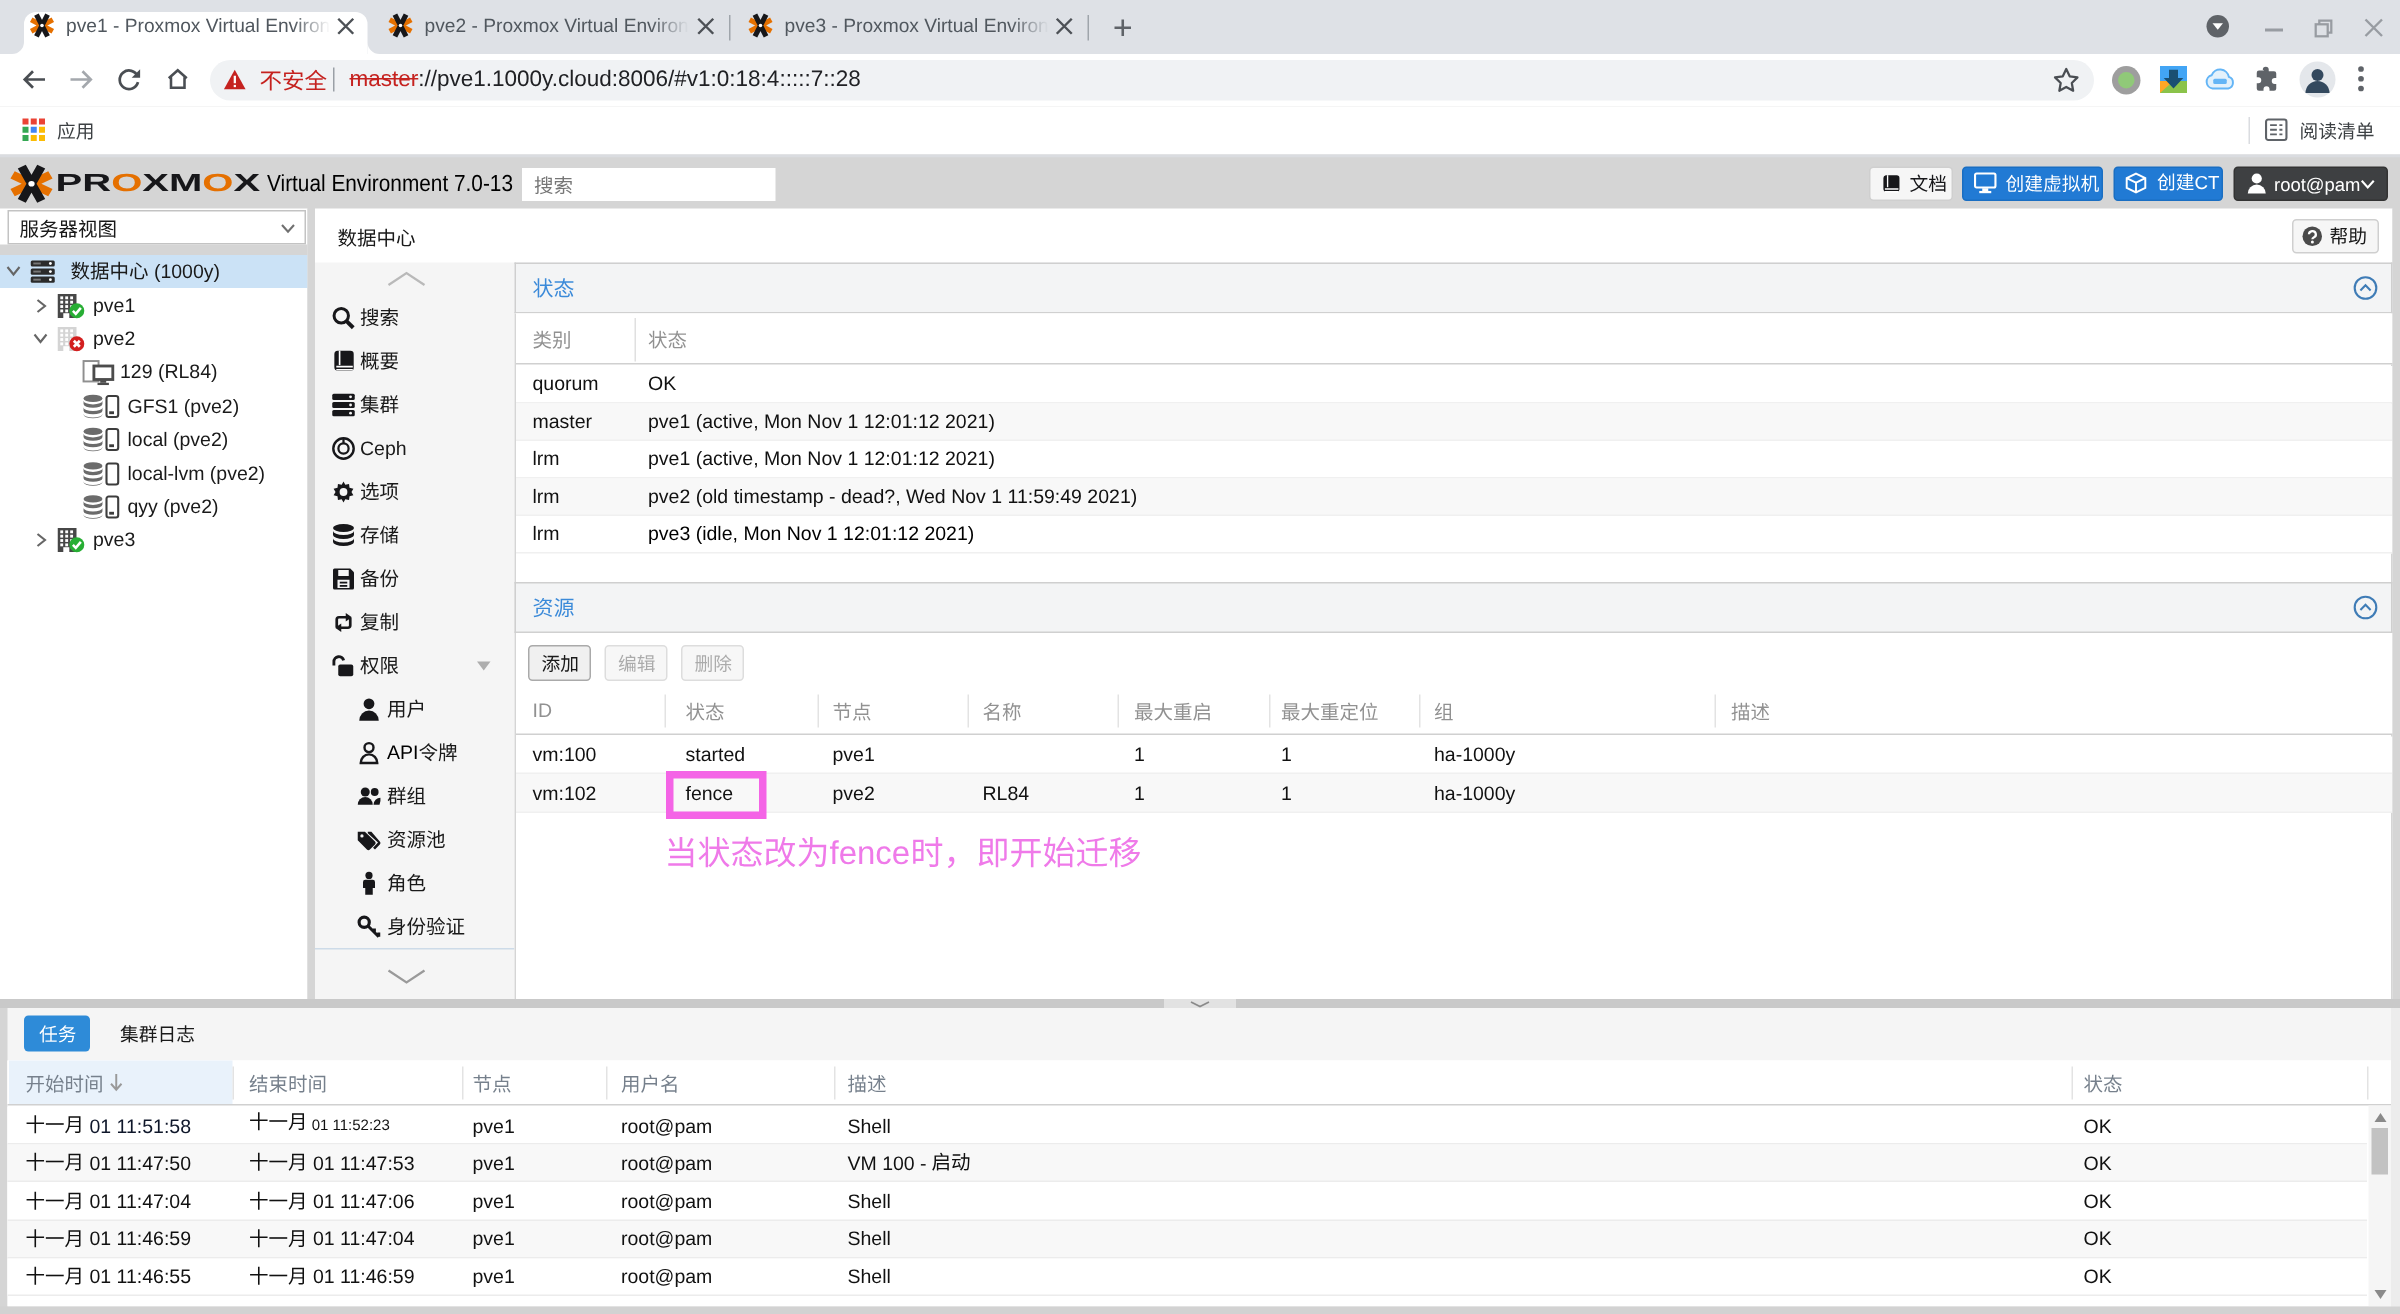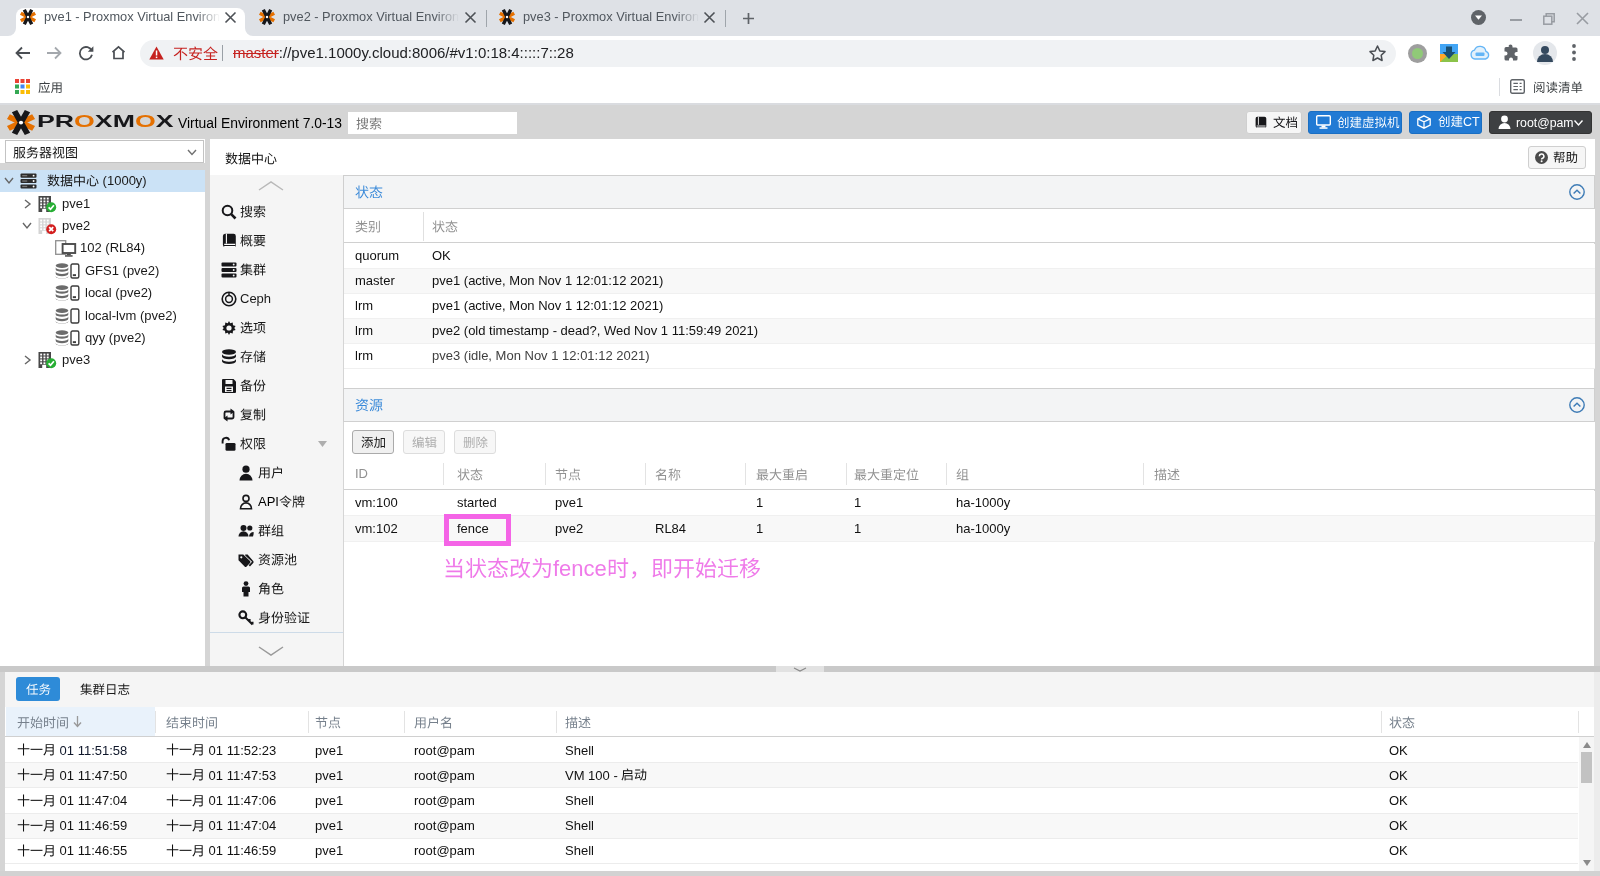--- a/index.html
+++ b/index.html
@@ -296,21 +296,21 @@
     </svg>
     <div class="tx" style="left:62px;top:216.0px;height:20px;line-height:20px;font-size:13px;color:#1a1a1a;font-weight:normal;">pve2</div>
     <svg class="abs" style="left:55px;top:240.39999999999998px" width="22" height="17" viewBox="0 0 22 17">
       <rect x="0.7" y="0.7" width="10" height="13.6" fill="#fff" stroke="#8f8f8f" stroke-width="1.3"></rect>
       <g>
         <rect x="7.6" y="4" width="12.6" height="9" fill="#fff" stroke="#4c4c4c" stroke-width="1.9"></rect>
         <rect x="11.8" y="13.6" width="4" height="1.6" fill="#4c4c4c"></rect>
         <rect x="10" y="15.2" width="7.6" height="1.5" fill="#4c4c4c"></rect>
       </g>
     </svg>
-    <div class="tx" style="left:80px;top:238.39999999999998px;height:20px;line-height:20px;font-size:13px;color:#1a1a1a;font-weight:normal;">102 (RL84)</div>
+    <div class="tx" style="left:80px;top:238.39999999999998px;height:20px;line-height:20px;font-size:13px;color:#1a1a1a;font-weight:normal;">129 (RL84)</div>
     <svg class="abs" style="left:55px;top:262.8px" width="24" height="17" viewBox="0 0 24 17">
       <g fill="#6b6b6b">
         <ellipse cx="7" cy="2.6" rx="6.3" ry="2.4"></ellipse>
         <path d="M0.7,4.2 a6.3,2.4 0 0 0 12.6,0 v2.2 a6.3,2.4 0 0 1 -12.6,0 z"></path>
         <path d="M0.7,8.6 a6.3,2.4 0 0 0 12.6,0 v2.2 a6.3,2.4 0 0 1 -12.6,0 z"></path>
         <path d="M0.7,13 a6.3,2.4 0 0 0 12.6,0 v0.4 a6.3,2.4 0 0 1 -12.6,0 z"></path>
       </g>
       <rect x="16" y="1" width="7.8" height="14" rx="1.5" fill="#fff" stroke="#3d3d3d" stroke-width="1.4"></rect>
       <rect x="17.8" y="11.2" width="3.2" height="1.9" fill="#3d3d3d"></rect>
     </svg>
@@ -568,21 +568,21 @@
     <div class="tx" style="left:355px;top:271.0px;height:20px;line-height:20px;font-size:13px;color:#111;font-weight:normal;">master</div>
     <div class="tx" style="left:432px;top:271.0px;height:20px;line-height:20px;font-size:13px;color:#111;font-weight:normal;">pve1 (active, Mon Nov 1 12:01:12 2021)</div>
     <div class="abs" style="left:344px;top:293.5px;width:1251px;height:25px;background:#fff;border-bottom:1px solid #f0f0f0"></div>
     <div class="tx" style="left:355px;top:296.0px;height:20px;line-height:20px;font-size:13px;color:#111;font-weight:normal;">lrm</div>
     <div class="tx" style="left:432px;top:296.0px;height:20px;line-height:20px;font-size:13px;color:#111;font-weight:normal;">pve1 (active, Mon Nov 1 12:01:12 2021)</div>
     <div class="abs" style="left:344px;top:318.5px;width:1251px;height:25px;background:#f8f8f8;border-bottom:1px solid #f0f0f0"></div>
     <div class="tx" style="left:355px;top:321.0px;height:20px;line-height:20px;font-size:13px;color:#111;font-weight:normal;">lrm</div>
     <div class="tx" style="left:432px;top:321.0px;height:20px;line-height:20px;font-size:13px;color:#111;font-weight:normal;">pve2 (old timestamp - dead?, Wed Nov 1 11:59:49 2021)</div>
     <div class="abs" style="left:344px;top:343.5px;width:1251px;height:25px;background:#fff;border-bottom:1px solid #f0f0f0"></div>
     <div class="tx" style="left:355px;top:346.0px;height:20px;line-height:20px;font-size:13px;color:#111;font-weight:normal;">lrm</div>
-    <div class="tx" style="left:432px;top:346.0px;height:20px;line-height:20px;font-size:13px;color:#404040;font-weight:normal;">pve3 (idle, Mon Nov 1 12:01:12 2021)</div>
+    <div class="tx" style="left:432px;top:346.0px;height:20px;line-height:20px;font-size:13px;color:#000000;font-weight:normal;">pve3 (idle, Mon Nov 1 12:01:12 2021)</div>
     <div class="abs" style="left:343px;top:388px;width:1252px;height:34px;background:#f3f4f5;border:1px solid #cfcfcf;border-bottom:1px solid #d0d0d0"></div>
     <div class="tx" style="left:355px;top:397.5px;line-height:0"><svg style="vertical-align:-1.7px;" width="28.0" height="14.0" viewBox="0 0 28.0 14.0" fill="#3b8ad9">
         <use href="#g8D44" transform="translate(0.0,12.3) scale(0.014000,-0.014000)"></use>
         <use href="#g6E90" transform="translate(14.0,12.3) scale(0.014000,-0.014000)"></use>
       </svg></div>
     <svg class="abs" style="left:1569px;top:397.0px" width="16" height="16" viewBox="0 0 16 16">
       <circle cx="8" cy="8" r="7.2" fill="none" stroke="#3f7cb6" stroke-width="1.4"></circle>
       <path d="M4.6,9.6 L8,6.2 L11.4,9.6" fill="none" stroke="#3f7cb6" stroke-width="1.4"></path>
     </svg>
     <div class="abs" style="left:344px;top:422px;width:1251px;height:36px;background:#fff"></div>
@@ -734,21 +734,21 @@
       </svg></div>
     <svg class="abs" style="left:73px;top:716px" width="9" height="12" viewBox="0 0 9 12">
       <path d="M4.5,0 L4.5,10 M1,6.5 L4.5,10.5 L8,6.5" fill="none" stroke="#999" stroke-width="1.3"></path>
     </svg>
     <div class="abs" style="left:5px;top:738.0px;width:1573px;height:25.2px;background:#fff;border-bottom:1px solid #ececec"></div>
     <div class="tx" style="left:17px;top:740.6px;height:20px;line-height:20px;font-size:13px;color:#0f172a"><svg style="vertical-align:-1.6px;" width="39.0" height="13.0" viewBox="0 0 39.0 13.0" fill="#111">
         <use href="#g5341" transform="translate(0.0,11.4) scale(0.013000,-0.013000)"></use>
         <use href="#g4E00" transform="translate(13.0,11.4) scale(0.013000,-0.013000)"></use>
         <use href="#g6708" transform="translate(26.0,11.4) scale(0.013000,-0.013000)"></use>
       </svg> 01 11:51:58</div>
-    <div class="tx" style="left:166px;top:740.6px;height:20px;line-height:20px;font-size:13px;color:#111"><svg style="vertical-align:-1.6px;" width="39.0" height="13.0" viewBox="0 0 39.0 13.0" fill="#111">
+    <div class="tx" style="left:166px;top:740.6px;height:20px;line-height:20px;font-size:10px;color:#111"><svg style="vertical-align:-1.6px;" width="39.0" height="13.0" viewBox="0 0 39.0 13.0" fill="#111">
         <use href="#g5341" transform="translate(0.0,11.4) scale(0.013000,-0.013000)"></use>
         <use href="#g4E00" transform="translate(13.0,11.4) scale(0.013000,-0.013000)"></use>
         <use href="#g6708" transform="translate(26.0,11.4) scale(0.013000,-0.013000)"></use>
       </svg> 01 11:52:23</div>
     <div class="tx" style="left:315px;top:740.6px;height:20px;line-height:20px;font-size:13px;color:#111;font-weight:normal;">pve1</div>
     <div class="tx" style="left:414px;top:740.6px;height:20px;line-height:20px;font-size:13px;color:#111;font-weight:normal;">root@pam</div>
     <div class="tx" style="left:565px;top:740.6px;height:20px;line-height:20px;font-size:13px;color:#111">Shell</div>
     <div class="tx" style="left:1389px;top:740.6px;height:20px;line-height:20px;font-size:13px;color:#111;font-weight:normal;">OK</div>
     <div class="abs" style="left:5px;top:763.2px;width:1573px;height:25.2px;background:#f8f8f8;border-bottom:1px solid #ececec"></div>
     <div class="tx" style="left:17px;top:765.8000000000001px;height:20px;line-height:20px;font-size:13px;color:#111"><svg style="vertical-align:-1.6px;" width="39.0" height="13.0" viewBox="0 0 39.0 13.0" fill="#111">

